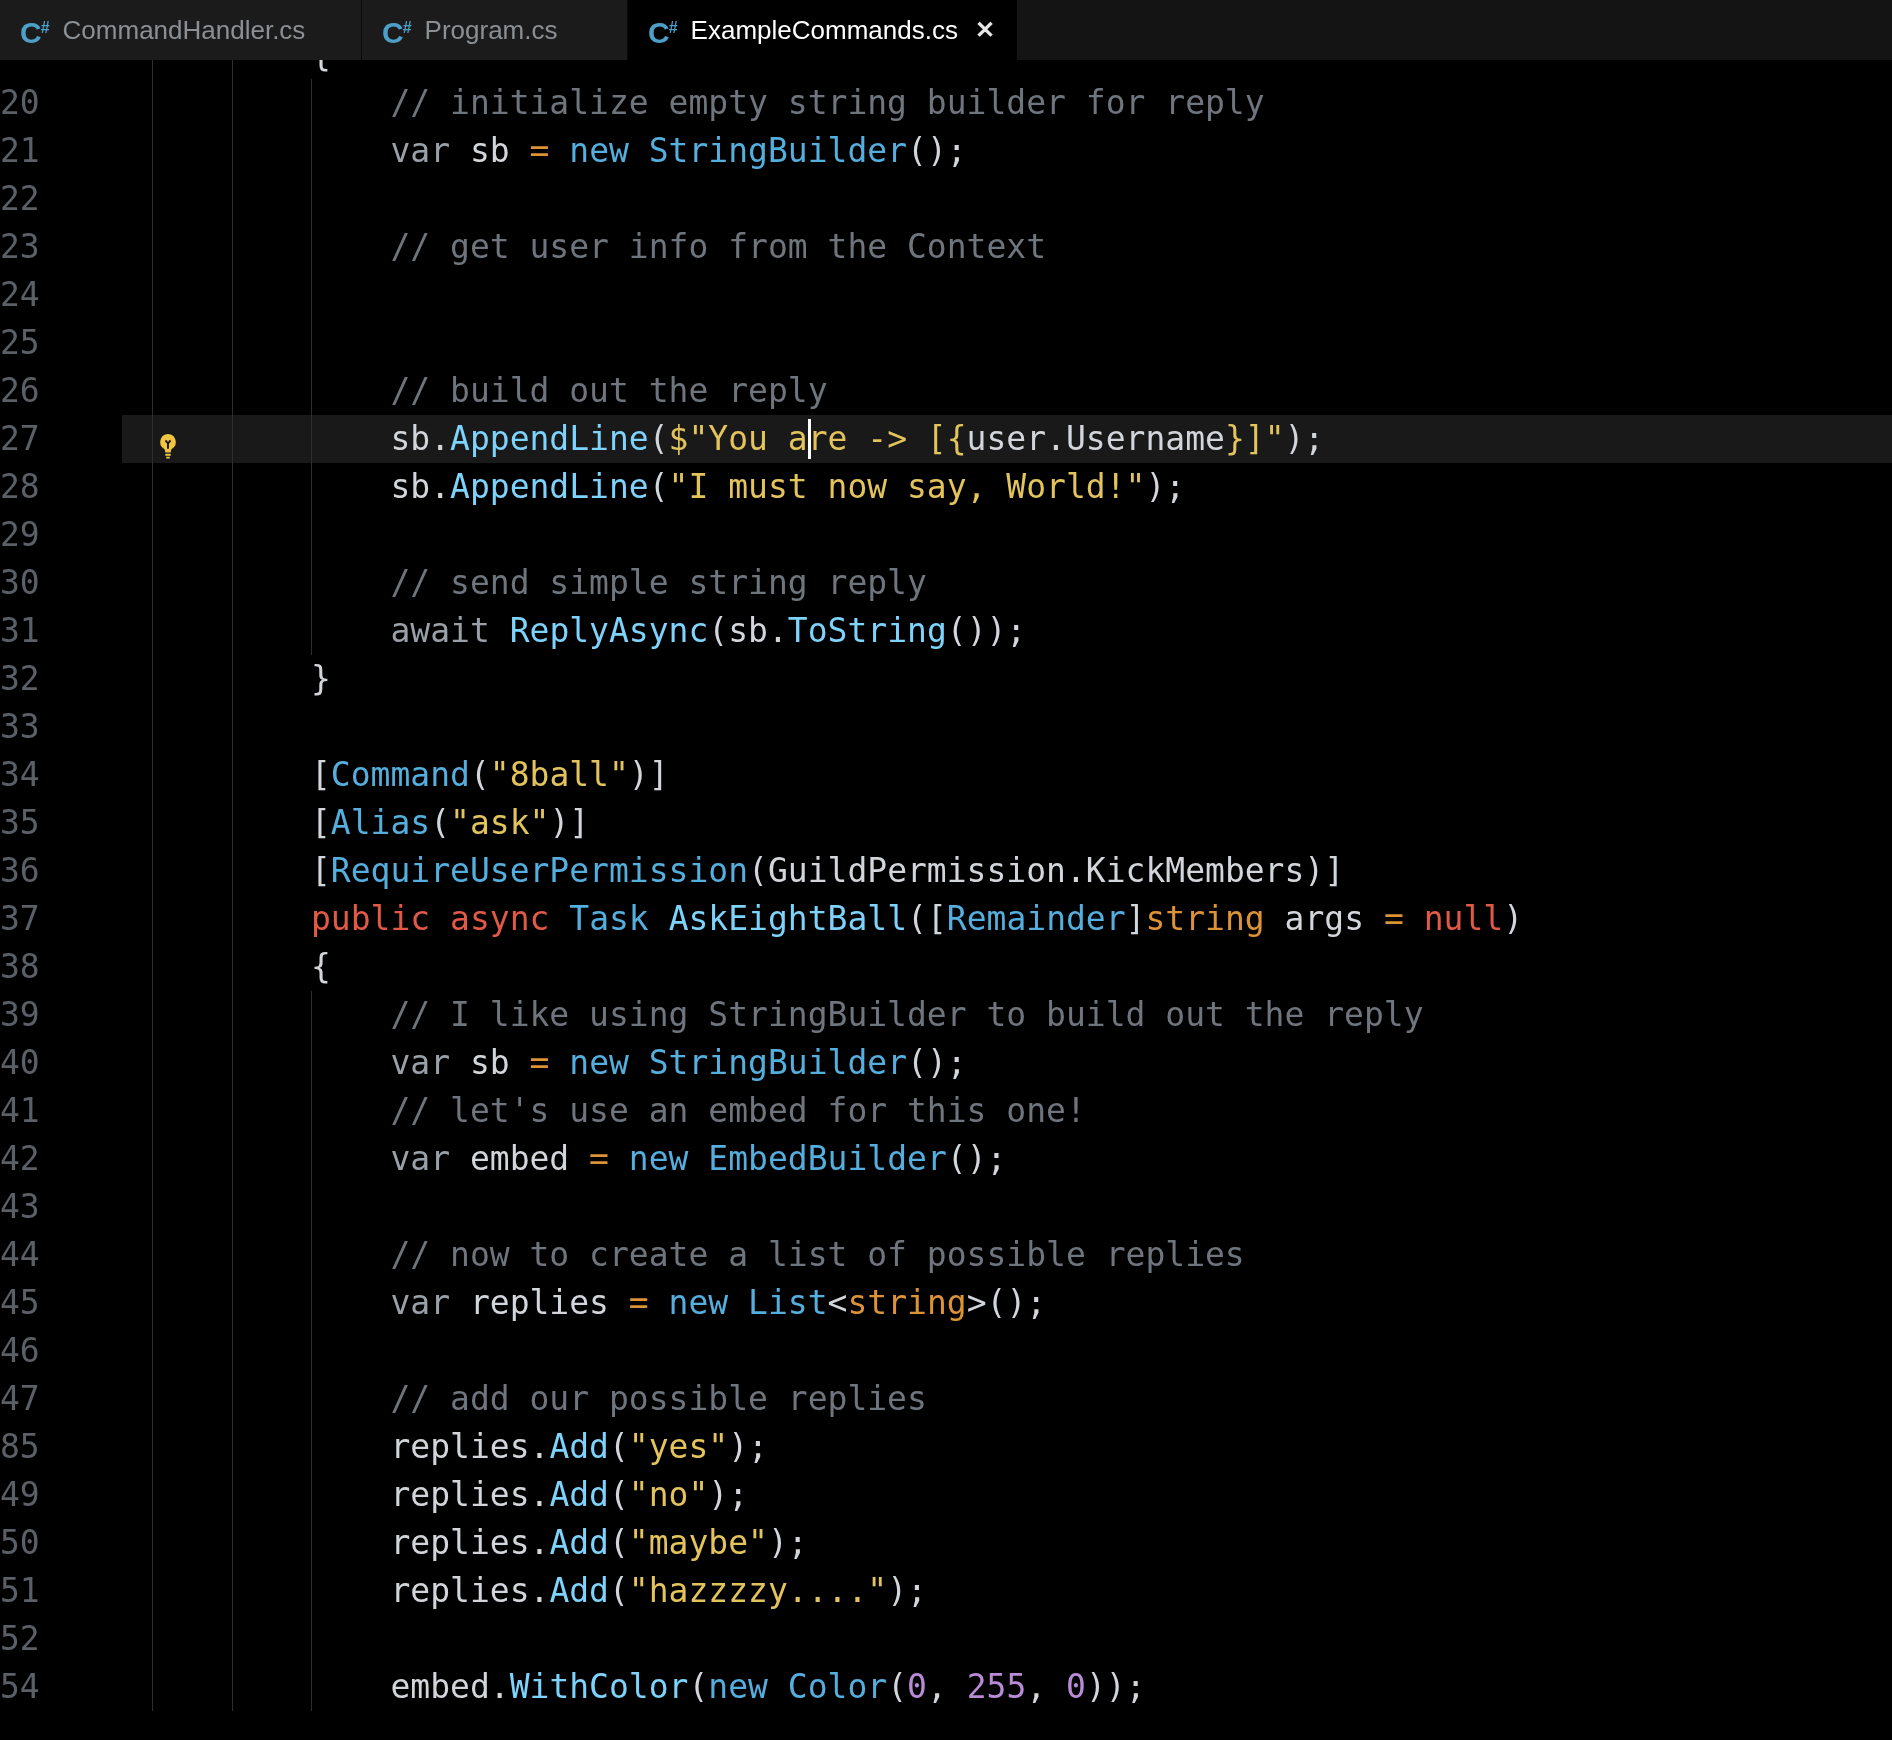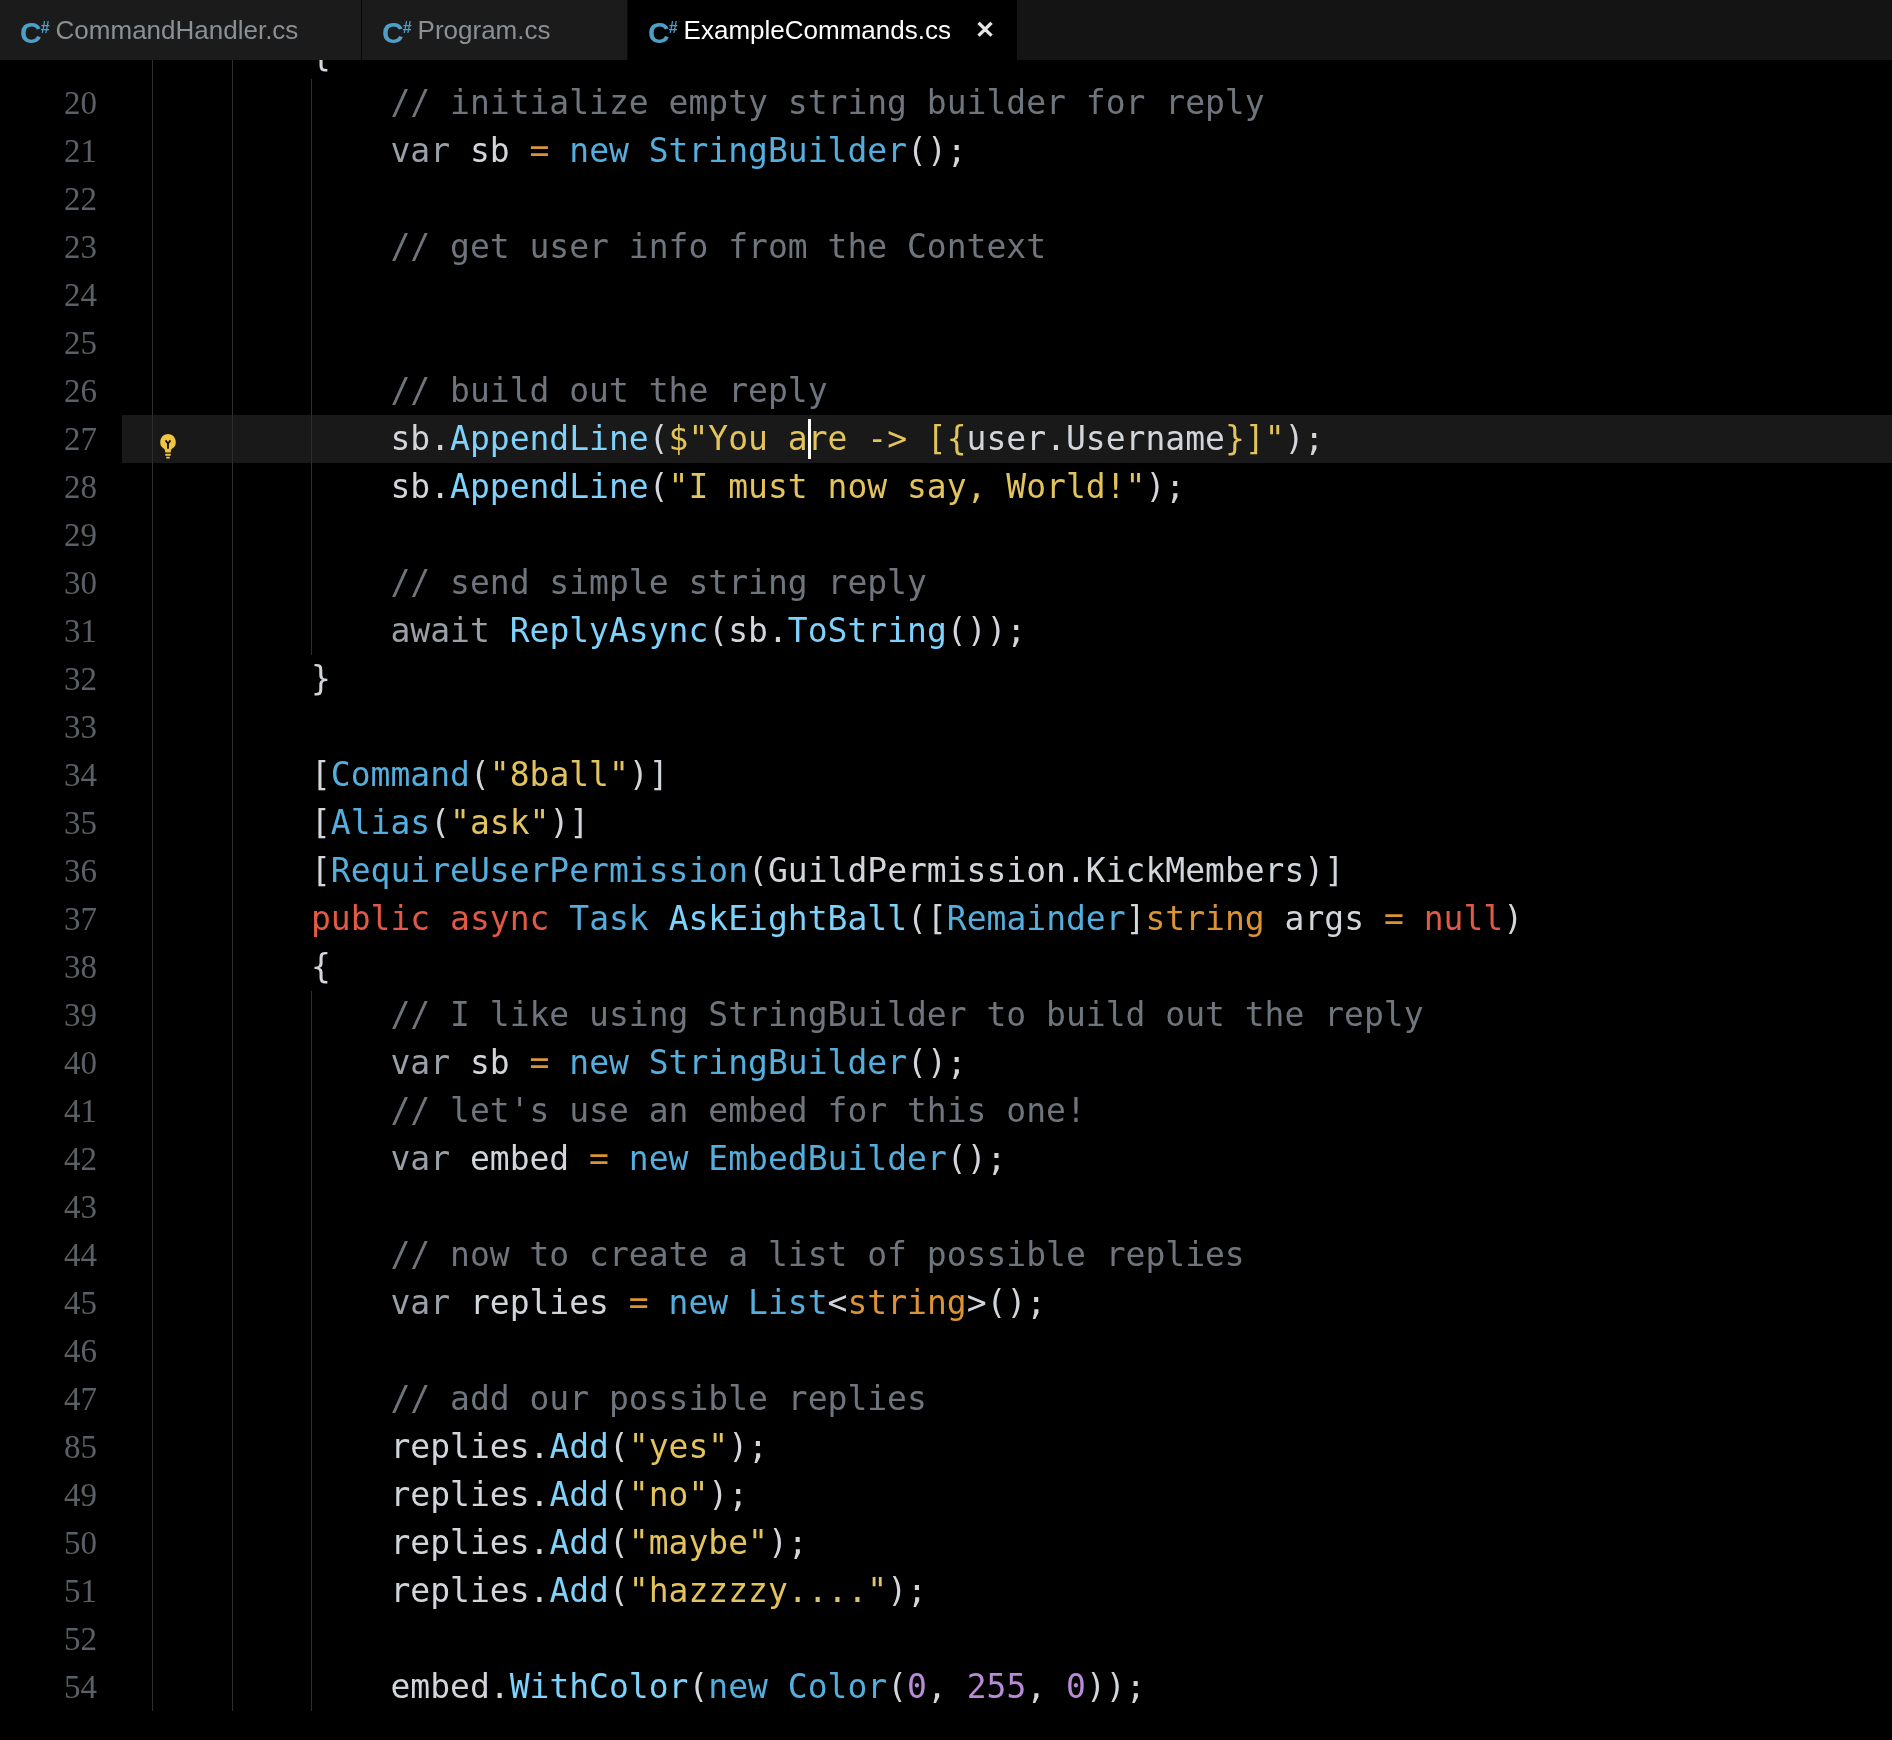--- a/index.html
+++ b/index.html
@@ -15,21 +15,21 @@
   .tab{
     height:60px;display:flex;align-items:center;box-sizing:border-box;
     padding:0 18px 0 20px;background:var(--tab-inactive-bg);
     border-right:1px solid #0a0a0a;cursor:pointer;flex:0 0 auto;
   }
   .tab:nth-child(1){width:362px;}
   .tab:nth-child(2){width:266px;}
   .tab:nth-child(3){width:389px;}
   .tab.active{background:var(--tab-active-bg);border-right:none;}
   .tab-label{
-    font-size:26px;color:var(--tab-inactive-fg);margin-left:6px;white-space:nowrap;
+    font-size:26px;color:var(--tab-inactive-fg);margin-left:13px;white-space:nowrap;
   }
   .tab.active .tab-label{color:var(--tab-active-fg);}
   .csicon{
     color:var(--icon-blue);font-weight:bold;font-size:30px;line-height:30px;
     font-family:"Liberation Sans",sans-serif;white-space:nowrap;
   }
   .csicon .hash{font-size:16px;vertical-align:10px;margin-left:-1px;font-weight:bold;}
   .tab-close{
     margin-left:auto;color:#e6e6e6;font-size:24px;font-weight:bold;line-height:24px;
     padding:2px 4px;cursor:pointer;
@@ -45,22 +45,22 @@
     font-family:"DejaVu Sans Mono", monospace;font-size:33px;white-space:pre;
   }
   .row .hlband{
     position:absolute;left:122px;right:0;top:0;bottom:0;
     background:var(--cl-bg);z-index:0;
   }
   .guide{
     position:absolute;top:0;bottom:0;width:1px;background:var(--guide);z-index:1;
   }
   .ln{
-    position:absolute;left:0;top:0;width:97px;text-align:right;
-    color:var(--ln);z-index:2;user-select:none;font-family:Liberation Serif, serif;
+    position:absolute;left:0;top:0;width:97px;
+    color:var(--ln);z-index:2;user-select:none;
   }
   .code{position:absolute;left:152px;top:0;z-index:2;}
   .cursor{
     position:absolute;top:4px;height:40px;width:3px;background:var(--cursor);z-index:4;
   }
   .bulb{
     position:absolute;left:154px;top:50%;transform:translateY(-50%);z-index:3;
     width:28px;height:28px;
   }
 </style>

